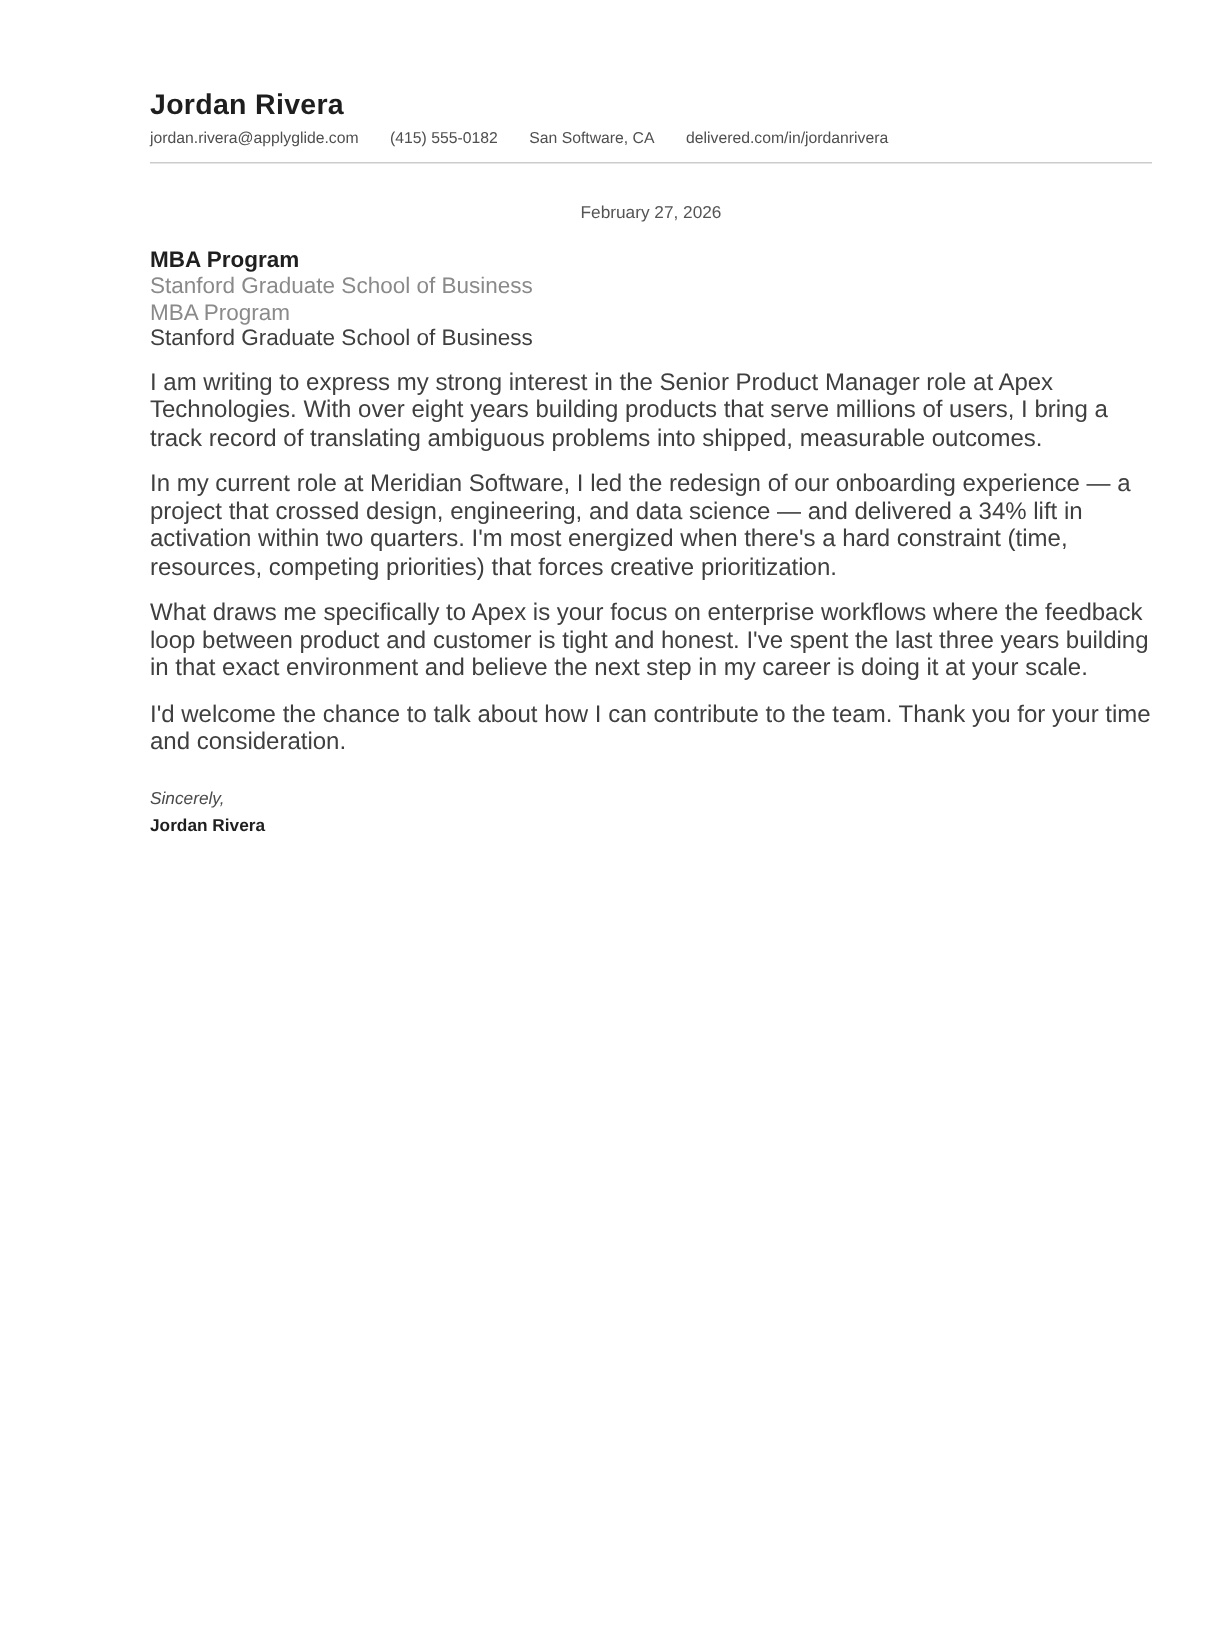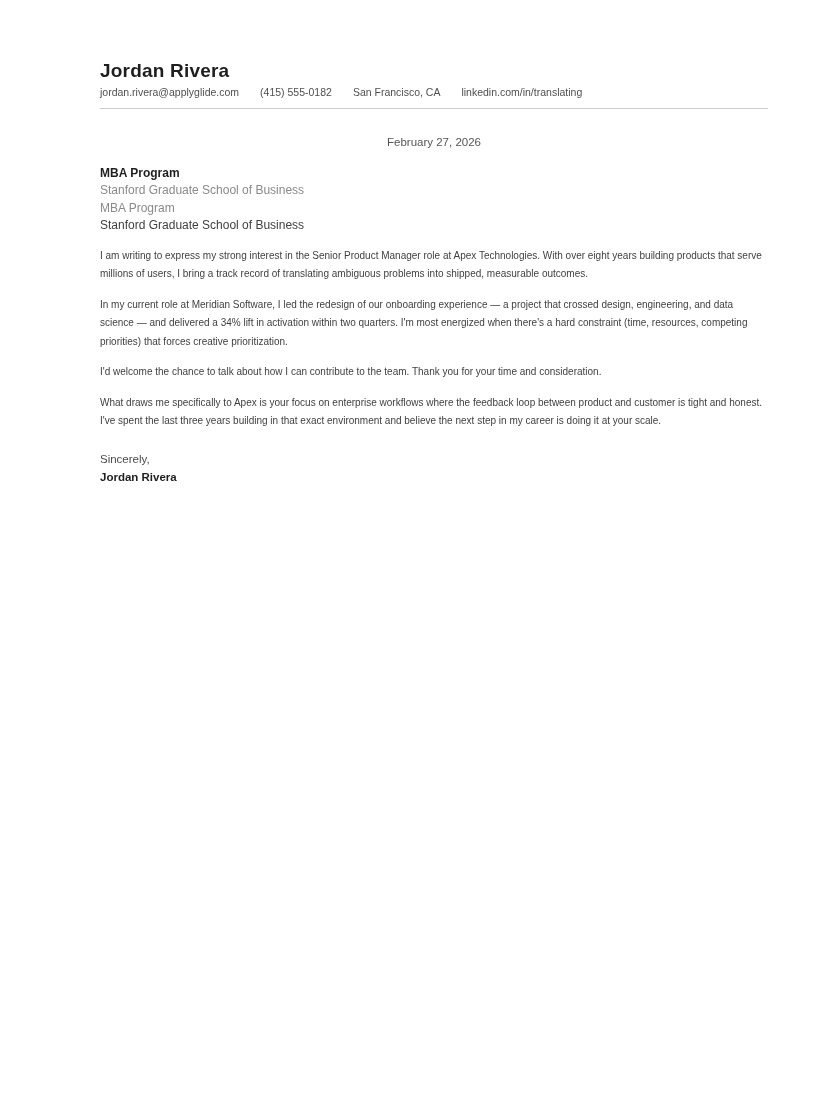--- a/index.html
+++ b/index.html
@@ -55,21 +55,21 @@
   
   .date-line {
     margin-top: 24px;
     font-size: 11.5px;
     line-height: 18.5px;
     color: #555555;
     text-align: center;
   }
   .recipient-block {
     margin-top: 13px;
-    font-size: 12px;
+    font-size: 15px;
     line-height: 17.6px;
   }
   .recipient-block .strong {
     font-weight: 700;
     color: #1f1f1f;
   }
   .recipient-block .muted {
     color: #8a8a8a;
   }
   .recipient-block .plain {
@@ -77,66 +77,67 @@
   }
   .salutation {
     margin-top: 19px;
     font-size: 11.5px;
     line-height: 18.5px;
     font-weight: 700;
     color: #1f1f1f;
   }
   .para {
     margin: 12px 0 0 0;
-    font-size: 10px;
+    font-size: 16px;
     line-height: 18.5px;
     color: #3f3f3f;
   }
   .closing-block {
     margin-top: 19px;
     font-size: 11.5px;
     line-height: 18.5px;
   }
   .closing-word {
     color: #4a4a4a;
+    font-style: italic;
   }
   .signature-name {
     font-weight: 700;
     color: #1f1f1f;
   }
 </style>
 </head>
 <body>
 
 <div class="page">
 
   <header>
     <h1 class="name">Jordan Rivera</h1>
     <div class="contact-row">
       <span>jordan.rivera@applyglide.com</span>
       <span>(415) 555-0182</span>
-      <span>San Francisco, CA</span>
-      <span>linkedin.com/in/translating</span>
+      <span>San Software, CA</span>
+      <span>delivered.com/in/jordanrivera</span>
     </div>
     <hr class="header-rule">
   </header>
 
   <div class="date-line">February 27, 2026</div>
 
   <div class="recipient-block">
     <div class="strong">MBA Program</div>
     <div class="muted">Stanford Graduate School of Business</div>
     <div class="muted">MBA Program</div>
     <div class="plain">Stanford Graduate School of Business</div>
   </div>
 
 
   <p class="para">I am writing to express my strong interest in the Senior Product Manager role at Apex Technologies. With over eight years building products that serve millions of users, I bring a track record of translating ambiguous problems into shipped, measurable outcomes.</p>
   <p class="para">In my current role at Meridian Software, I led the redesign of our onboarding experience — a project that crossed design, engineering, and data science — and delivered a 34% lift in activation within two quarters. I'm most energized when there's a hard constraint (time, resources, competing priorities) that forces creative prioritization.</p>
+  <p class="para">What draws me specifically to Apex is your focus on enterprise workflows where the feedback loop between product and customer is tight and honest. I've spent the last three years building in that exact environment and believe the next step in my career is doing it at your scale.</p>
   <p class="para">I'd welcome the chance to talk about how I can contribute to the team. Thank you for your time and consideration.</p>
-  <p class="para">What draws me specifically to Apex is your focus on enterprise workflows where the feedback loop between product and customer is tight and honest. I've spent the last three years building in that exact environment and believe the next step in my career is doing it at your scale.</p>
 
   <div class="closing-block">
     <div class="closing-word">Sincerely,</div>
     <div class="signature-name">Jordan Rivera</div>
   </div>
 
 </div>
 
 </body></html>

